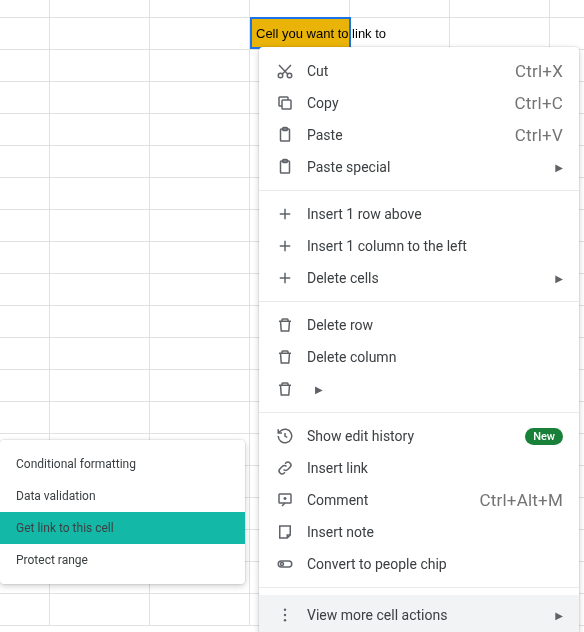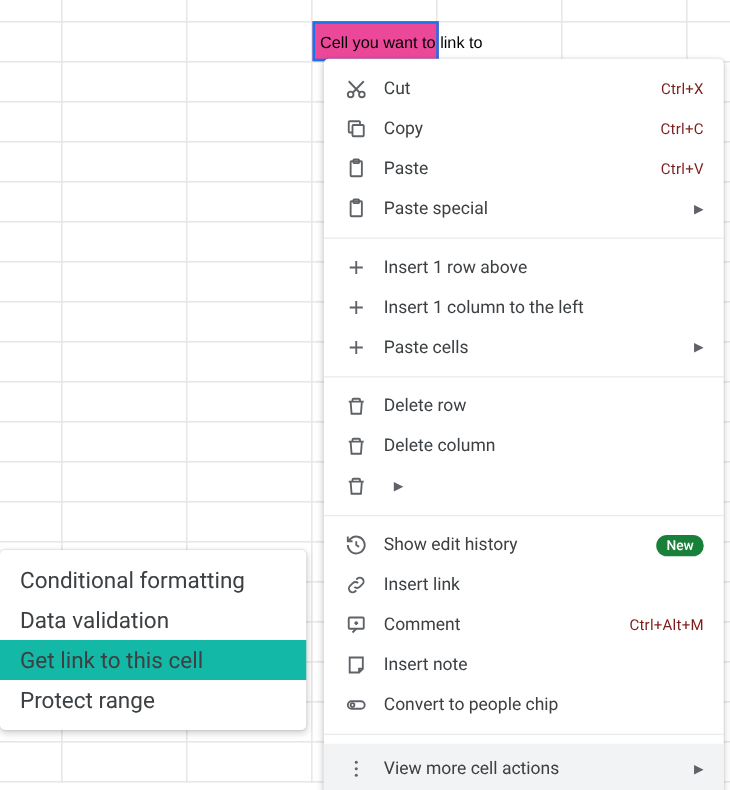--- a/index.html
+++ b/index.html
@@ -32,21 +32,21 @@
   .c3 { width: 100px; }
   .c4 { width: 100px; }
   .c5 { width: 100px; }
   .c6 { width: 50px; }
   
   .active-cell {
     position: absolute;
     left: 250px; top: 17px;
     width: 101px; height: 32px;
     border: 2px solid #1a73e8;
-    background: #ec4899;
+    background: #eab308;
     z-index: 2;
   }
   .active-cell input {
     position: absolute;
     left: 2px; top: 6px;
     width: 200px;
     border: none; outline: none;
     font-family: Arial, sans-serif;
     font-size: 13px;
     color: #000;
@@ -87,22 +87,22 @@
     color: #5f6368;
     flex-shrink: 0;
   }
   .menu-item .micon svg { width: 18px; height: 18px; }
   .menu-item .label {
     flex: 1 1 auto;
     color: #3c4043;
     font-size: 14px;
   }
   .menu-item .shortcut {
-    color: #7f1d1d;
-    font-size: 12px;
+    color: #737373;
+    font-size: 17px;
     letter-spacing: .2px;
   }
   .menu-item .arrow {
     color: #5f6368;
     font-size: 10px;
     margin-left: 8px;
   }
   .new-badge {
     background: #188038;
     color: #fff;
@@ -127,21 +127,21 @@
     box-shadow: 0 2px 6px rgba(0,0,0,.2), 0 0 0 1px rgba(0,0,0,.05);
     padding: 8px 0;
     z-index: 4;
   }
   .sub-item {
     display: flex;
     align-items: center;
     height: 32px;
     padding: 0 16px;
     cursor: default;
-    font-size: 18px;
+    font-size: 12px;
     color: #3c4043;
   }
   .sub-item.hover {
     background: #14b8a6;
   }
 </style>
 </head>
 <body>
 
 <div class="grid">
@@ -407,21 +407,21 @@
         </svg>
       </span>
     <span class="label">Insert 1 column to the left</span>
   </div>
   <div class="menu-item">
     <span class="micon">
         <svg viewBox="0 0 24 24" fill="none" stroke="currentColor" stroke-width="2">
           <path d="M12 5v14M5 12h14"></path>
         </svg>
       </span>
-    <span class="label">Paste cells</span>
+    <span class="label">Delete cells</span>
     <span class="arrow">▶</span>
   </div>
 
   <div class="divider"></div>
 
   <div class="menu-item">
     <span class="micon">
         <svg viewBox="0 0 24 24" fill="none" stroke="currentColor" stroke-width="2">
           <path d="M4 7h16M8 7V5a1 1 0 0 1 1-1h6a1 1 0 0 1 1 1v2M6 7l1 13h10l1-13"></path>
         </svg>

